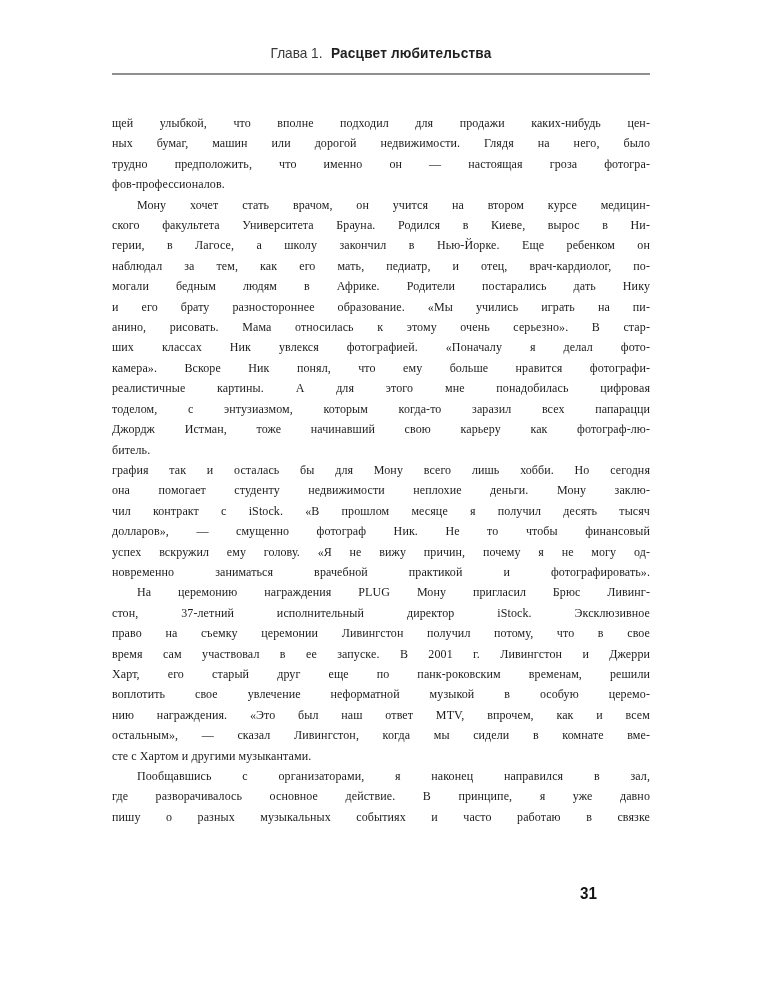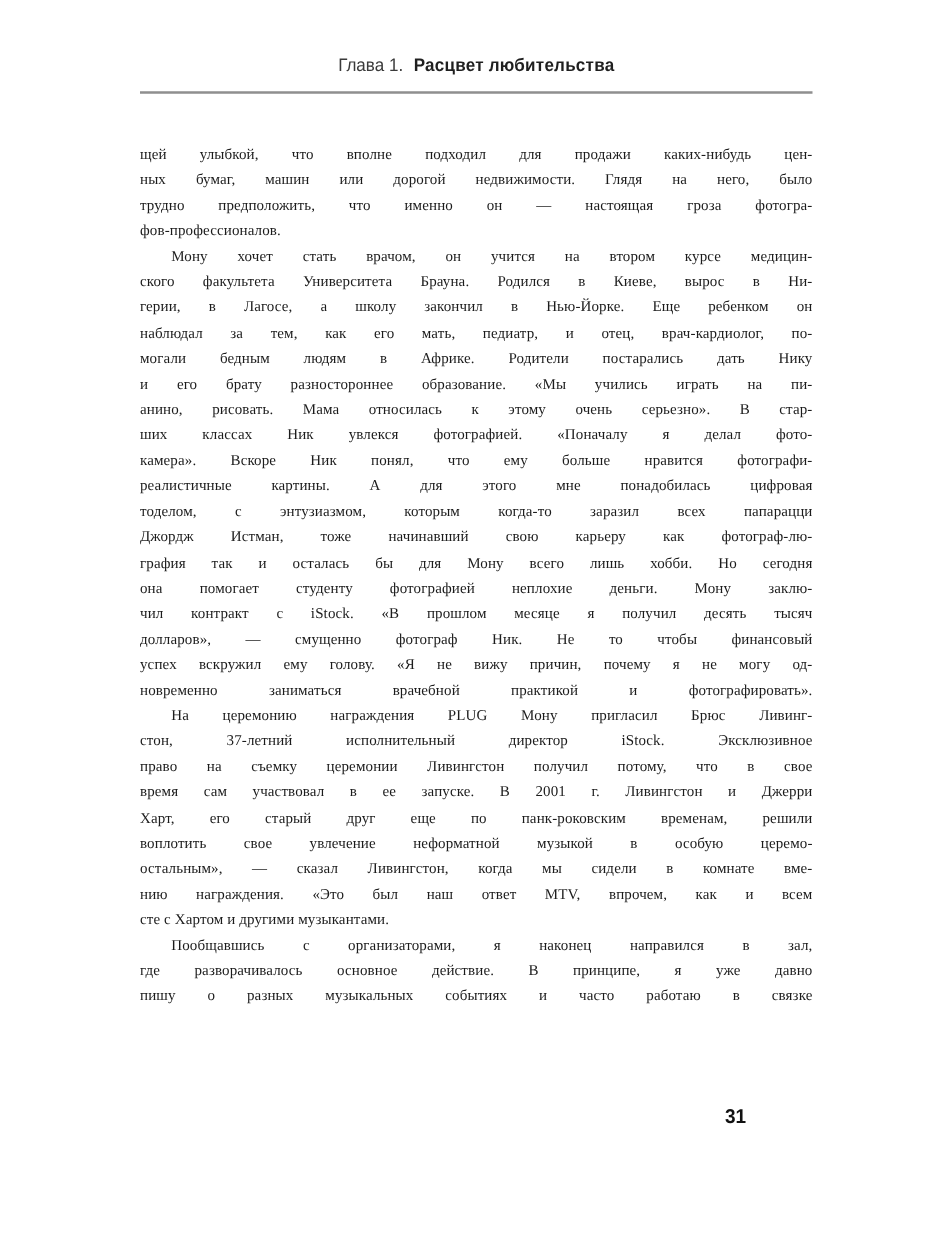--- a/index.html
+++ b/index.html
@@ -108,38 +108,39 @@
         <div class="line">герии, в Лагосе, а школу закончил в Нью-Йорке. Еще ребенком он</div>
         <div class="line">наблюдал за тем, как его мать, педиатр, и отец, врач-кардиолог, по-</div>
         <div class="line">могали бедным людям в Африке. Родители постарались дать Нику</div>
         <div class="line">и его брату разностороннее образование. «Мы учились играть на пи-</div>
         <div class="line">анино, рисовать. Мама относилась к этому очень серьезно». В стар-</div>
         <div class="line">ших классах Ник увлекся фотографией. «Поначалу я делал фото-</div>
         <div class="line">камера». Вскоре Ник понял, что ему больше нравится фотографи-</div>
         <div class="line">реалистичные картины. А для этого мне понадобилась цифровая</div>
         <div class="line">тоделом, с энтузиазмом, которым когда-то заразил всех папарацци</div>
         <div class="line">Джордж Истман, тоже начинавший свою карьеру как фотограф-лю-</div>
+        <div class="line last-left">битель.</div>
       </div>
       <div class="paragraph">
         <div class="line">графия так и осталась бы для Мону всего лишь хобби. Но сегодня</div>
-        <div class="line">она помогает студенту фотографией неплохие деньги. Мону заклю-</div>
+        <div class="line">она помогает студенту недвижимости неплохие деньги. Мону заклю-</div>
         <div class="line">чил контракт с iStock. «В прошлом месяце я получил десять тысяч</div>
         <div class="line">долларов», — смущенно фотограф Ник. Не то чтобы финансовый</div>
         <div class="line">успех вскружил ему голову. «Я не вижу причин, почему я не могу од-</div>
         <div class="line">новременно заниматься врачебной практикой и фотографировать».</div>
       </div>
       <div class="paragraph">
         <div class="line indent">На церемонию награждения PLUG Мону пригласил Брюс Ливинг-</div>
         <div class="line">стон, 37-летний исполнительный директор iStock. Эксклюзивное</div>
         <div class="line">право на съемку церемонии Ливингстон получил потому, что в свое</div>
         <div class="line">время сам участвовал в ее запуске. В 2001 г. Ливингстон и Джерри</div>
         <div class="line">Харт, его старый друг еще по панк-роковским временам, решили</div>
         <div class="line">воплотить свое увлечение неформатной музыкой в особую церемо-</div>
+        <div class="line">нию награждения. «Это был наш ответ MTV, впрочем, как и всем</div>
         <div class="line">остальным», — сказал Ливингстон, когда мы сидели в комнате вме-</div>
-        <div class="line">нию награждения. «Это был наш ответ MTV, впрочем, как и всем</div>
         <div class="line last-left">сте с Хартом и другими музыкантами.</div>
       </div>
       <div class="paragraph">
         <div class="line indent">Пообщавшись с организаторами, я наконец направился в зал,</div>
         <div class="line">где разворачивалось основное действие. В принципе, я уже давно</div>
         <div class="line">пишу о разных музыкальных событиях и часто работаю в связке</div>
       </div>
     </div>
 
   <div class="page-number">31</div>

